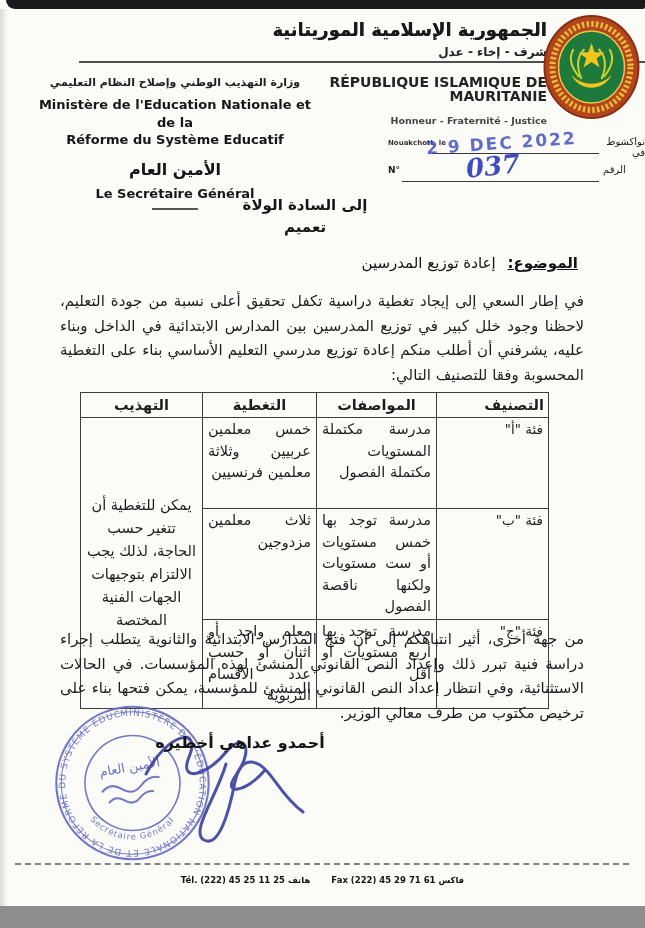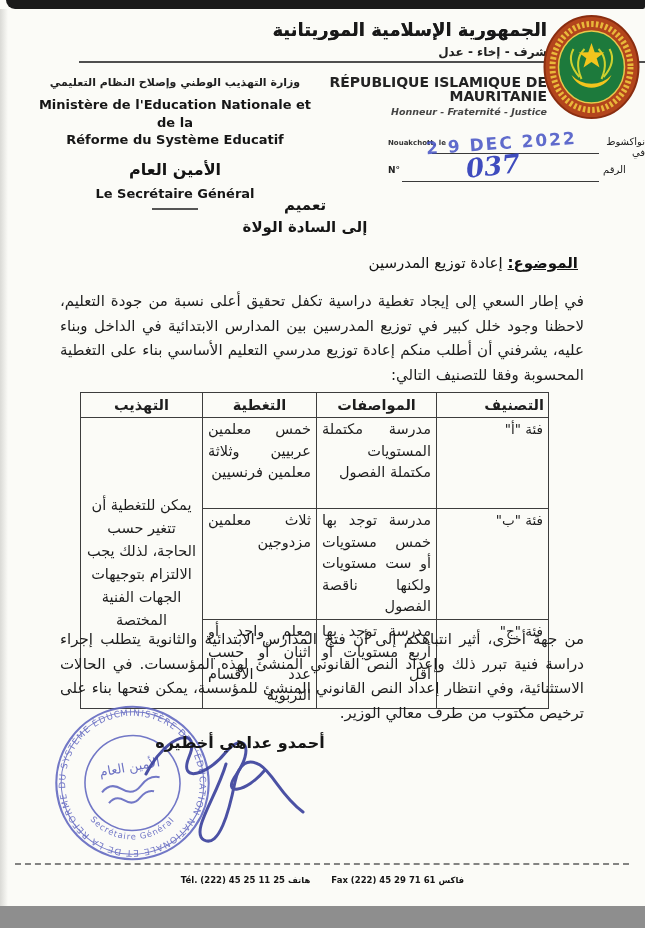--- a/index.html
+++ b/index.html
@@ -10,21 +10,21 @@
   .top-bar{position:absolute;top:0;left:6px;right:0;height:9px;background:#1a1a1a;border-radius:0 0 4px 16px;}
   .bottom-bar{position:absolute;bottom:0;left:0;right:0;height:22px;background:#8e8e8e;}
   .left-edge{position:absolute;top:9px;bottom:22px;left:0;width:8px;background:linear-gradient(to right,#dadad6,#fbfbf7);}
 
   
   .hr1{position:absolute;top:61px;left:79px;width:566px;height:2px;background:#4f4f4f;z-index:1;}
   .hdr-center{position:absolute;top:18px;left:232px;width:315px;text-align:right;z-index:0;}
   .ar-republic{font-size:18px;font-weight:bold;direction:rtl;color:#191919;line-height:24px;text-shadow:0 0 .6px #222;}
   .ar-motto{font-size:12px;font-weight:bold;direction:rtl;color:#222;line-height:16px;margin-top:2px;}
   .fr-republic{font-size:14px;font-weight:bold;color:#232323;margin-top:15px;line-height:14px;}
-  .fr-motto{font-size:9.5px;font-weight:bold;color:#454545;margin-top:3px;font-style:italic;}
+  .fr-motto{font-size:9.5px;font-weight:bold;color:#454545;margin-top:12px;}
   .seal{position:absolute;top:13px;left:541px;width:101px;height:110px;z-index:2;}
 
   .hdr-left{position:absolute;top:76px;left:30px;width:290px;text-align:center;}
   .ministry-ar{font-size:11px;font-weight:bold;direction:rtl;color:#202020;}
   .ministry-fr{font-size:13px;font-weight:bold;color:#161616;margin-top:7px;line-height:17.5px;}
   .office-ar{font-size:16px;font-weight:bold;direction:rtl;color:#141414;margin-top:11px;}
   .office-fr{font-size:13px;font-weight:bold;color:#161616;margin-top:7px;text-align:center;}
   .office-underline{width:46px;height:2px;background:#555;margin:7px auto 0;}
 
   
@@ -37,21 +37,21 @@
   .ref-line2{position:absolute;left:402px;top:181px;width:197px;border-top:1.5px solid #3a3a3a;}
   .no-ar{position:absolute;left:603px;top:164px;font-size:10px;direction:rtl;color:#222;}
   .no-value{position:absolute;left:466px;top:151px;font-size:26px;font-weight:bold;font-style:italic;
       font-family:"DejaVu Serif",serif;color:#3f4cbe;transform:rotate(-6deg);}
 
   
   .doc-title{position:absolute;top:194px;left:160px;width:290px;text-align:center;direction:rtl;
       font-weight:bold;font-size:15px;line-height:22px;color:#151515;}
   .subject{position:absolute;top:254px;right:67px;direction:rtl;font-size:15px;color:#131313;}
   .subject .lbl{font-weight:bold;text-decoration:underline;}
-  .subject .txt{margin-right:5px;}
+  .subject .txt{margin-right:12px;}
 
   
   .para{position:absolute;left:60px;width:524px;direction:rtl;text-align:justify;
       font-size:15px;line-height:24.5px;color:#1d1d1d;}
   .p1{top:289px;}
   .p2{top:627px;}
 
   
   table.cls{position:absolute;top:392px;left:80px;width:468px;border-collapse:collapse;
       direction:rtl;color:#1d1d1d;table-layout:fixed;}
@@ -120,22 +120,22 @@
   <div class="nkt-fr">Nouakchott, le</div>
   <div class="ref-line1"></div>
   <div class="nkt-ar">نواكشوط في</div>
   <div class="date-stamp">2 9 DEC 2022</div>
   <div class="no-label">N°</div>
   <div class="ref-line2"></div>
   <div class="no-ar">الرقم</div>
   <div class="no-value">037</div>
 
   <div class="doc-title">
+    <div>إلى السادة الولاة</div>
     <div>تعميم</div>
-    <div>إلى السادة الولاة</div>
   </div>
 
   <div class="subject">
     <span class="lbl">الموضوع:</span><span class="txt">إعادة توزيع المدرسين</span>
   </div>
 
   <div class="para p1">في إطار السعي إلى إيجاد تغطية دراسية تكفل تحقيق أعلى نسبة من جودة التعليم، لاحظنا وجود خلل كبير في توزيع المدرسين بين المدارس الابتدائية في الداخل وبناء عليه، يشرفني أن أطلب منكم إعادة توزيع مدرسي التعليم الأساسي بناء على التغطية المحسوبة وفقا للتصنيف التالي:</div>
 
   <table class="cls">
     <colgroup>

